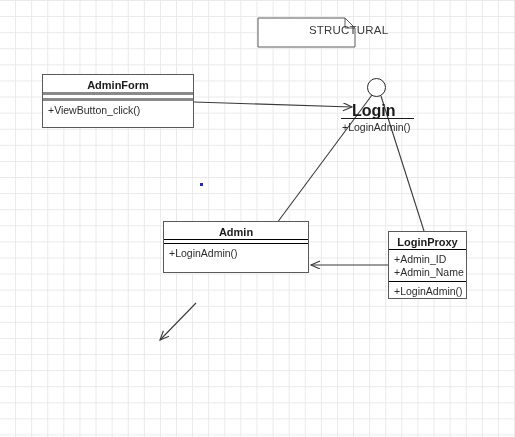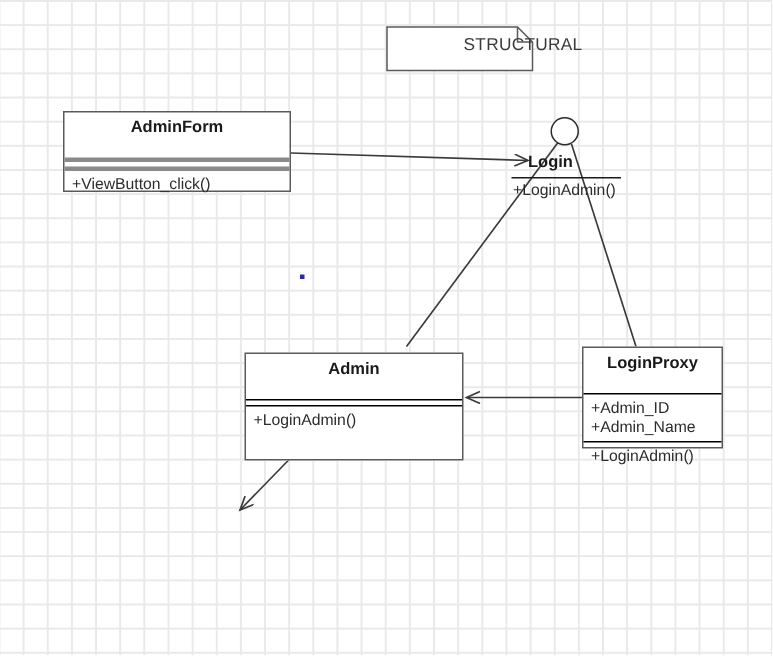--- a/index.html
+++ b/index.html
@@ -34,21 +34,21 @@
     border: 1px solid #5a5a5a;
     box-sizing: border-box;
     z-index: 5;
   }
   .uml-title {
     text-align: center;
     font-weight: bold;
     font-size: 11px;
     color: #1a1a1a;
     line-height: 1;
-    padding: 5px 2px 14px 2px;
+    padding: 5px 2px 1px 2px;
   }
   .sep-thick {
     height: 3px;
     background: #8a8a8a;
     width: 100%;
   }
   .sep-thin {
     height: 1px;
     background: #000000;
     width: 100%;
@@ -96,21 +96,21 @@
     height: 19px;
     border: 1px solid #2a2a2a;
     border-radius: 50%;
     background: #ffffff;
     box-sizing: border-box;
   }
   .iface-name {
     position: absolute;
     left: 352px;
     top: 102px;
-    font-size: 11px;
+    font-size: 16px;
     font-weight: bold;
     color: #1a1a1a;
     white-space: nowrap;
   }
   .iface-rule {
     position: absolute;
     left: 341px;
     top: 118px;
     width: 73px;
     height: 1px;
@@ -177,32 +177,32 @@
   <div class="uml-class" style="left:42px; top:74px; width:152px; height:54px;">
     <div class="uml-title">AdminForm</div>
     <div class="sep-thick"></div>
     <div class="spacer-sm"></div>
     <div class="sep-thick"></div>
     <div class="uml-compartment">
       <div>+ViewButton_click()</div>
     </div>
   </div>
 
-  <div class="uml-class" style="left:163px; top:235px; width:146px; height:72px;">
+  <div class="uml-class" style="left:163px; top:221px; width:146px; height:52px;">
     <div class="uml-title">Admin</div>
     <div class="sep-thin"></div>
     <div class="spacer-sm"></div>
     <div class="sep-thin"></div>
     <div class="uml-compartment">
       <div>+LoginAdmin()</div>
     </div>
     <div class="empty-compartment"></div>
   </div>
 
-  <div class="uml-class" style="left:388px; top:231px; width:94px; height:68px;">
+  <div class="uml-class" style="left:388px; top:231px; width:79px; height:68px;">
     <div class="uml-title">LoginProxy</div>
     <div class="sep-thin"></div>
     <div class="uml-compartment">
       <div>+Admin_ID</div>
       <div>+Admin_Name</div>
     </div>
     <div class="sep-thin"></div>
     <div class="uml-compartment">
       <div>+LoginAdmin()</div>
     </div>

